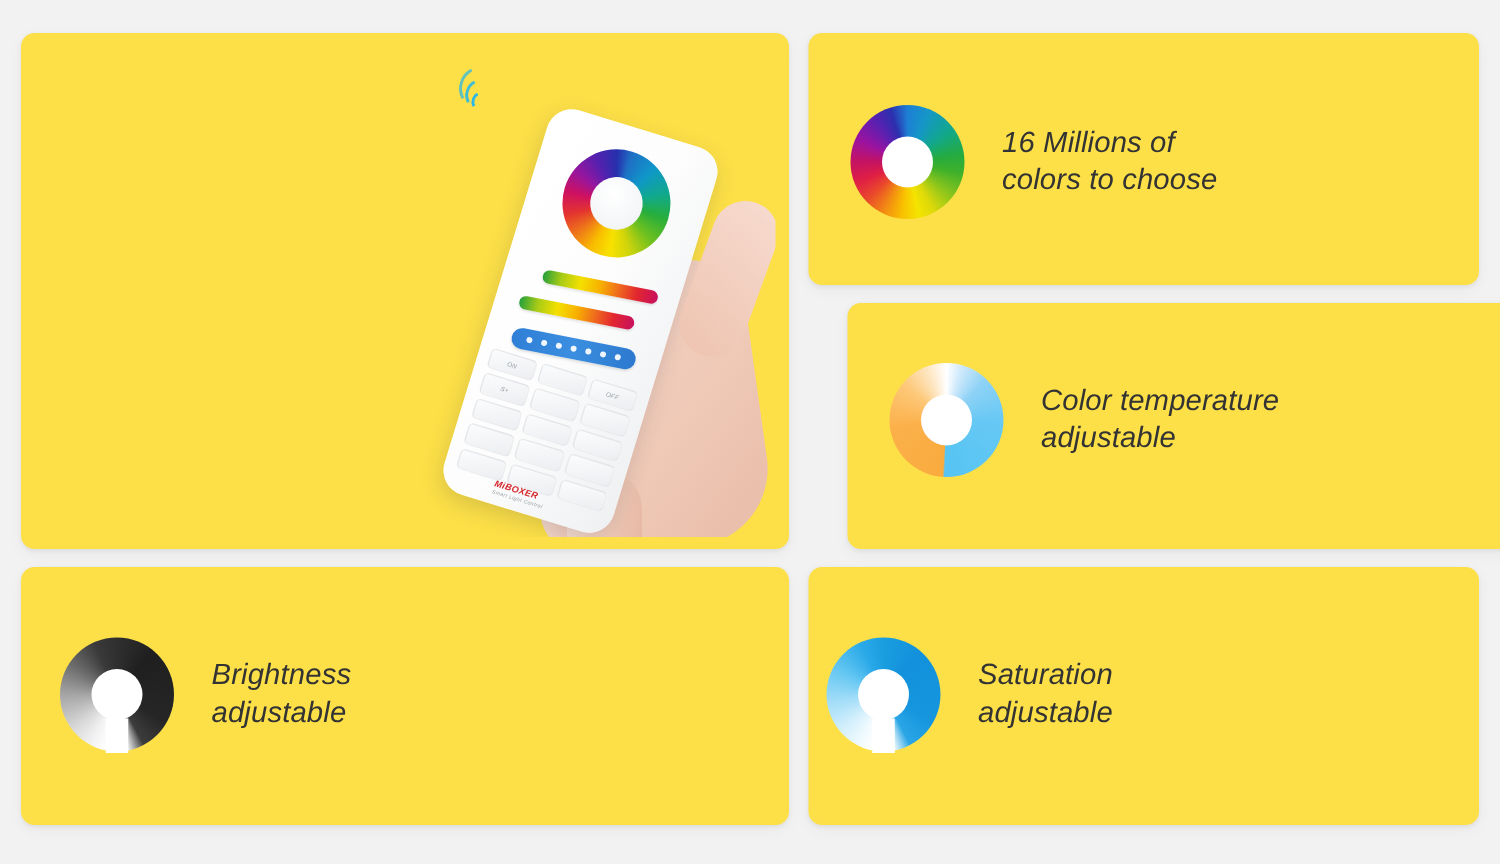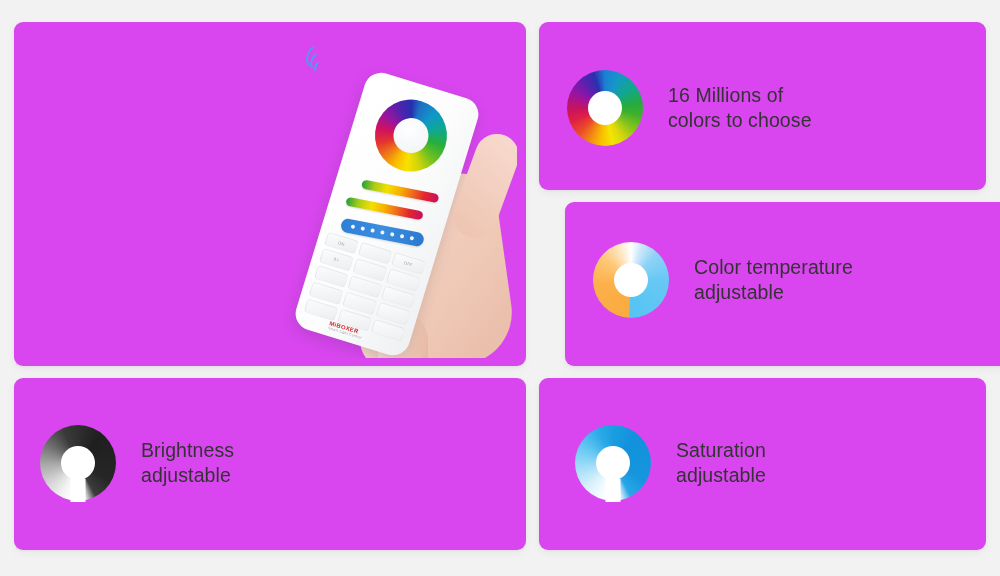--- a/index.html
+++ b/index.html
@@ -6,42 +6,43 @@
   body{
     width:1000px;height:576px;
     background:#f2f2f2;
     font-family:"Liberation Sans","DejaVu Sans",sans-serif;
     overflow:hidden;
   }
   .page{position:relative;width:1000px;height:576px;}
 
   .card{
     position:absolute;
-    background:#d946ef;
+    background:#fde047;
     border-radius:9px;
     box-shadow:0 1px 3px rgba(0,0,0,0.055), 0 3px 10px rgba(0,0,0,0.045);
+    font-style:italic;
   }
 
   
   #card-remote   {left:14px;  top:22px;  width:512px; height:344px;}
   #card-colors   {left:539px; top:22px;  width:447px; height:168px;}
   #card-cct      {left:565px; top:202px; width:461px; height:164px;}
   #card-bright   {left:14px;  top:378px; width:512px; height:172px;}
   #card-sat      {left:539px; top:378px; width:447px; height:172px;}
 
   
   .feature{
     position:absolute;
     display:flex;
     align-items:center;
   }
   #card-colors .feature{left:28px; top:48px;}
   #card-cct    .feature{left:28px; top:40px;}
   #card-bright .feature{left:26px; top:47px;}
-  #card-sat    .feature{left:36px; top:47px;}
+  #card-sat    .feature{left:12px; top:47px;}
 
   .feature-text{
     margin-left:25px;
     font-size:19.5px;
     line-height:25.5px;
     color:#333333;
     white-space:pre-line;
     letter-spacing:0.1px;
   }
 

